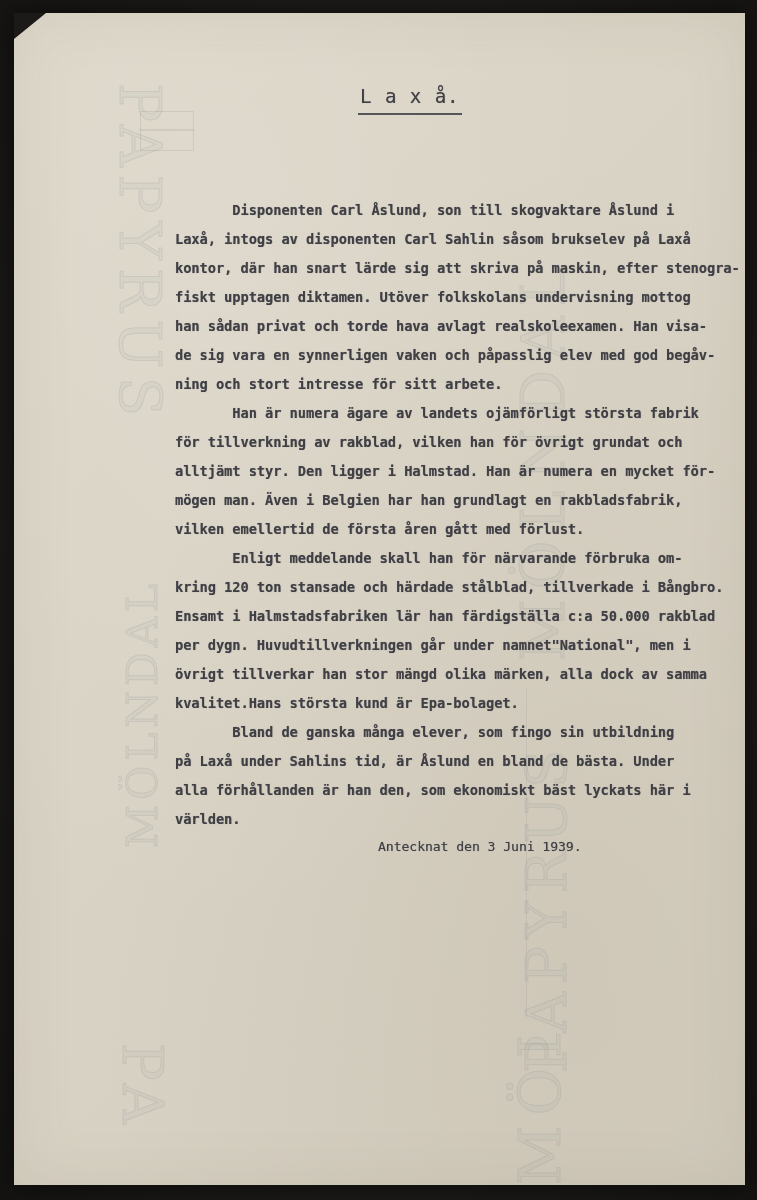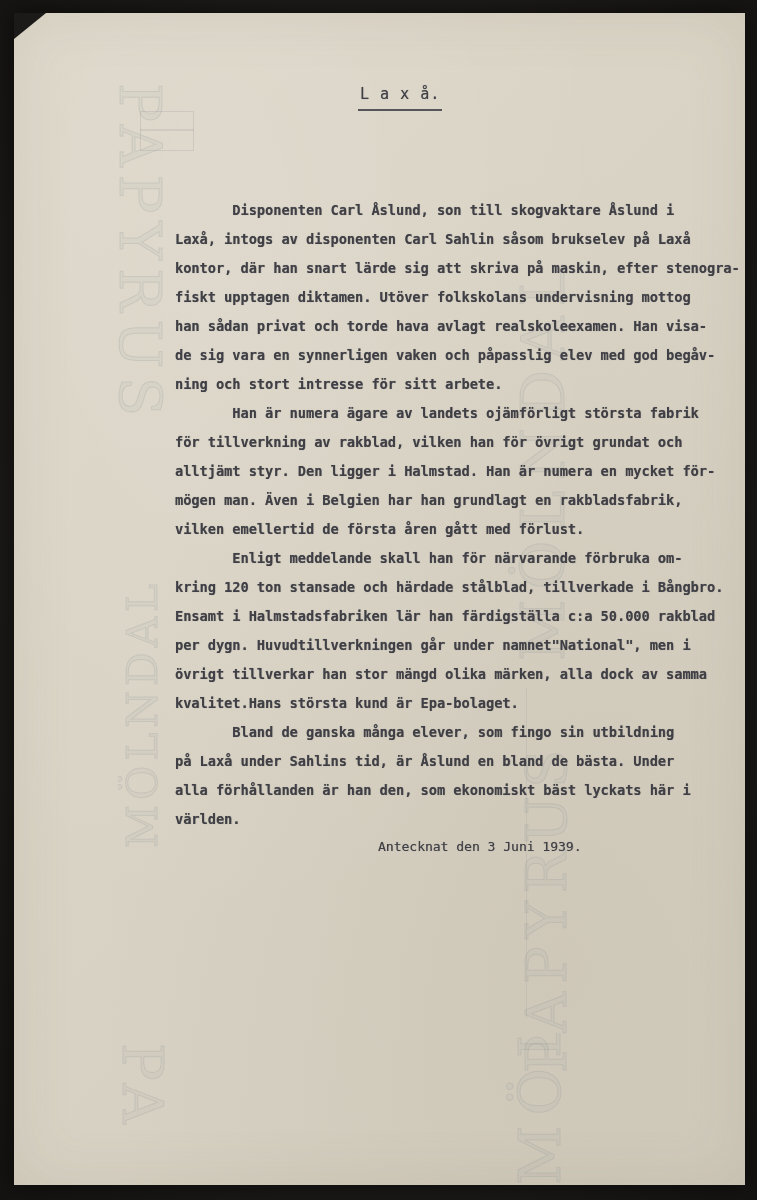--- a/index.html
+++ b/index.html
@@ -62,21 +62,21 @@
     background: rgba(100,102,115,0.10);
   }
   
   .typed {
     color: #3f3f45;
     text-shadow: 0.3px 0.4px 0.7px rgba(58,58,66,0.55);
   }
   .doc-title {
     position: absolute;
     left: 344px; top: 72px;
-    font-size: 15px;
+    font-size: 19px;
     letter-spacing: 1px;
     padding: 0 2px 6px 2px;
     border-bottom: 2px solid rgba(62,62,70,0.85);
     white-space: pre;
   }
   .text-block {
     position: absolute;
     left: 161px; top: 183px;
     width: 580px;
   }

